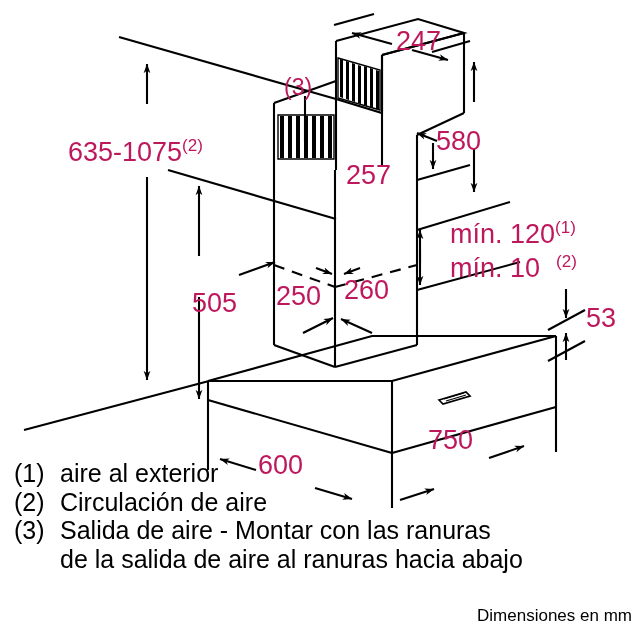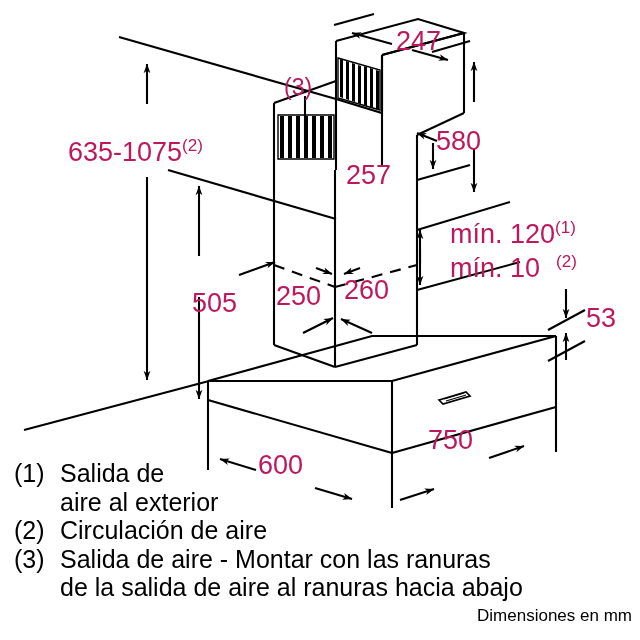--- a/index.html
+++ b/index.html
@@ -301,21 +301,20 @@
 
   <div class="dim-label" style="left:428px; top:427px;">750</div>
 
   <div class="dim-label" style="left:284px; top:76px; font-size:23px;">(3)</div>
 
   <div class="legend">
 
     <div class="legend-row">
       <span class="legend-marker">(1)</span>
       <span class="legend-text">
-        <span>Salida de</span>
         <span class="l2">aire al exterior</span>
       </span>
     </div>
 
     <div class="legend-row">
       <span class="legend-marker">(2)</span>
       <span class="legend-text">Circulación de aire</span>
     </div>
 
     <div class="legend-row">

